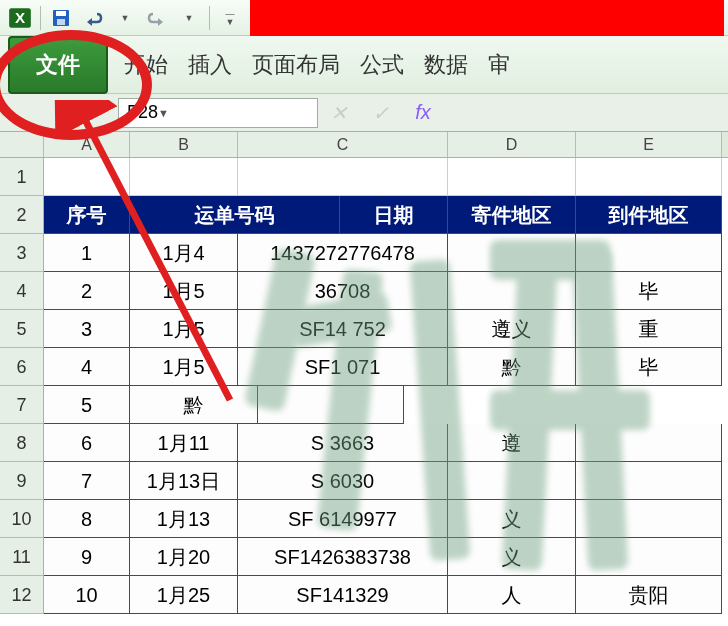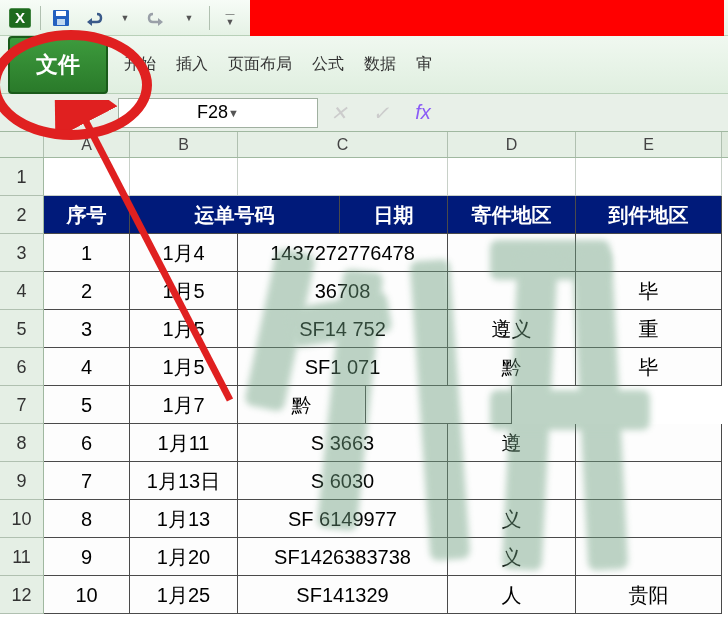--- a/index.html
+++ b/index.html
@@ -8,25 +8,25 @@
     
     .qat { height: 36px; background: linear-gradient(#f7fcf7, #e5f2e5); display: flex; align-items: center; padding: 0 4px; border-bottom: 1px solid #b8d0b8; }
     .qat-btn { width: 28px; height: 28px; display: flex; align-items: center; justify-content: center; margin: 0 2px; cursor: pointer; }
     .excel-icon { width: 26px; height: 26px; }
     .separator { width: 1px; height: 24px; background: #b0c0b0; margin: 0 4px; }
     .red-title { flex: 1; height: 36px; background: #ff0000; margin-left: 4px; }
     
     
     .ribbon { height: 58px; background: linear-gradient(#f0f8f0, #e0efe0); display: flex; align-items: center; padding: 4px 8px; border-bottom: 1px solid #b8d0b8; gap: 12px; }
     .file-tab { background: linear-gradient(#3d9b3d, #2a7a2a); color: white; padding: 12px 26px; font-size: 22px; font-weight: bold; border-radius: 4px; border: 2px solid #1a5a1a; cursor: pointer; }
-    .menu-tab { font-size: 16px; color: #333; padding: 8px 4px; cursor: pointer; }
+    .menu-tab { font-size: 22px; color: #333; padding: 8px 4px; cursor: pointer; }
     
     
     .formula-row { height: 38px; background: #e8f0e8; display: flex; align-items: center; border-bottom: 1px solid #a0b8a0; }
-    .name-box { width: 200px; height: 30px; background: white; border: 1px solid #a0b0a0; display: flex; align-items: center; justify-content: center; padding: 0 8px; margin-left: 118px; font-size: 18px; }
+    .name-box { width: 200px; height: 30px; background: white; border: 1px solid #a0b0a0; display: flex; align-items: center; justify-content: flex-start; padding: 0 8px; margin-left: 118px; font-size: 18px; }
     .name-box-dd { font-size: 11px; color: #555; }
     .fb-icon { width: 30px; height: 30px; display: flex; align-items: center; justify-content: center; margin: 0 6px; color: #8b5cf6; font-style: italic; font-size: 20px; }
     .formula-input { flex: 1; height: 30px; border: none; background: transparent; font-size: 16px; padding: 0 8px; }
     
     
     .col-headers { display: flex; height: 26px; background: #dfeadd; border-bottom: 1px solid #a0b8a0; }
     .row-header-corner { width: 44px; border-right: 1px solid #b0c0b0; background: #e5efe5; }
     .col-h { border-right: 1px solid #b0c0b0; text-align: center; font-size: 16px; color: #444; line-height: 26px; background: #e5efe5; }
     .c-A { width: 86px; }
     .c-B { width: 108px; }
@@ -172,21 +172,20 @@
     <div class="rh">6</div>
     <div class="cell c-A">4</div>
     <div class="cell c-B">1月5</div>
     <div class="cell c-C">SF1      071</div>
     <div class="cell c-D">黔</div>
     <div class="cell c-E">毕</div>
   </div>
   <div class="row">
     <div class="rh">7</div>
     <div class="cell c-A">5</div>
-    <div class="cell c-B">1月7</div>
     <div class="cell c-D">黔</div>
     <div class="cell c-E"></div>
   </div>
   <div class="row">
     <div class="rh">8</div>
     <div class="cell c-A">6</div>
     <div class="cell c-B">1月11</div>
     <div class="cell c-C">S        3663</div>
     <div class="cell c-D">遵</div>
     <div class="cell c-E"></div>

